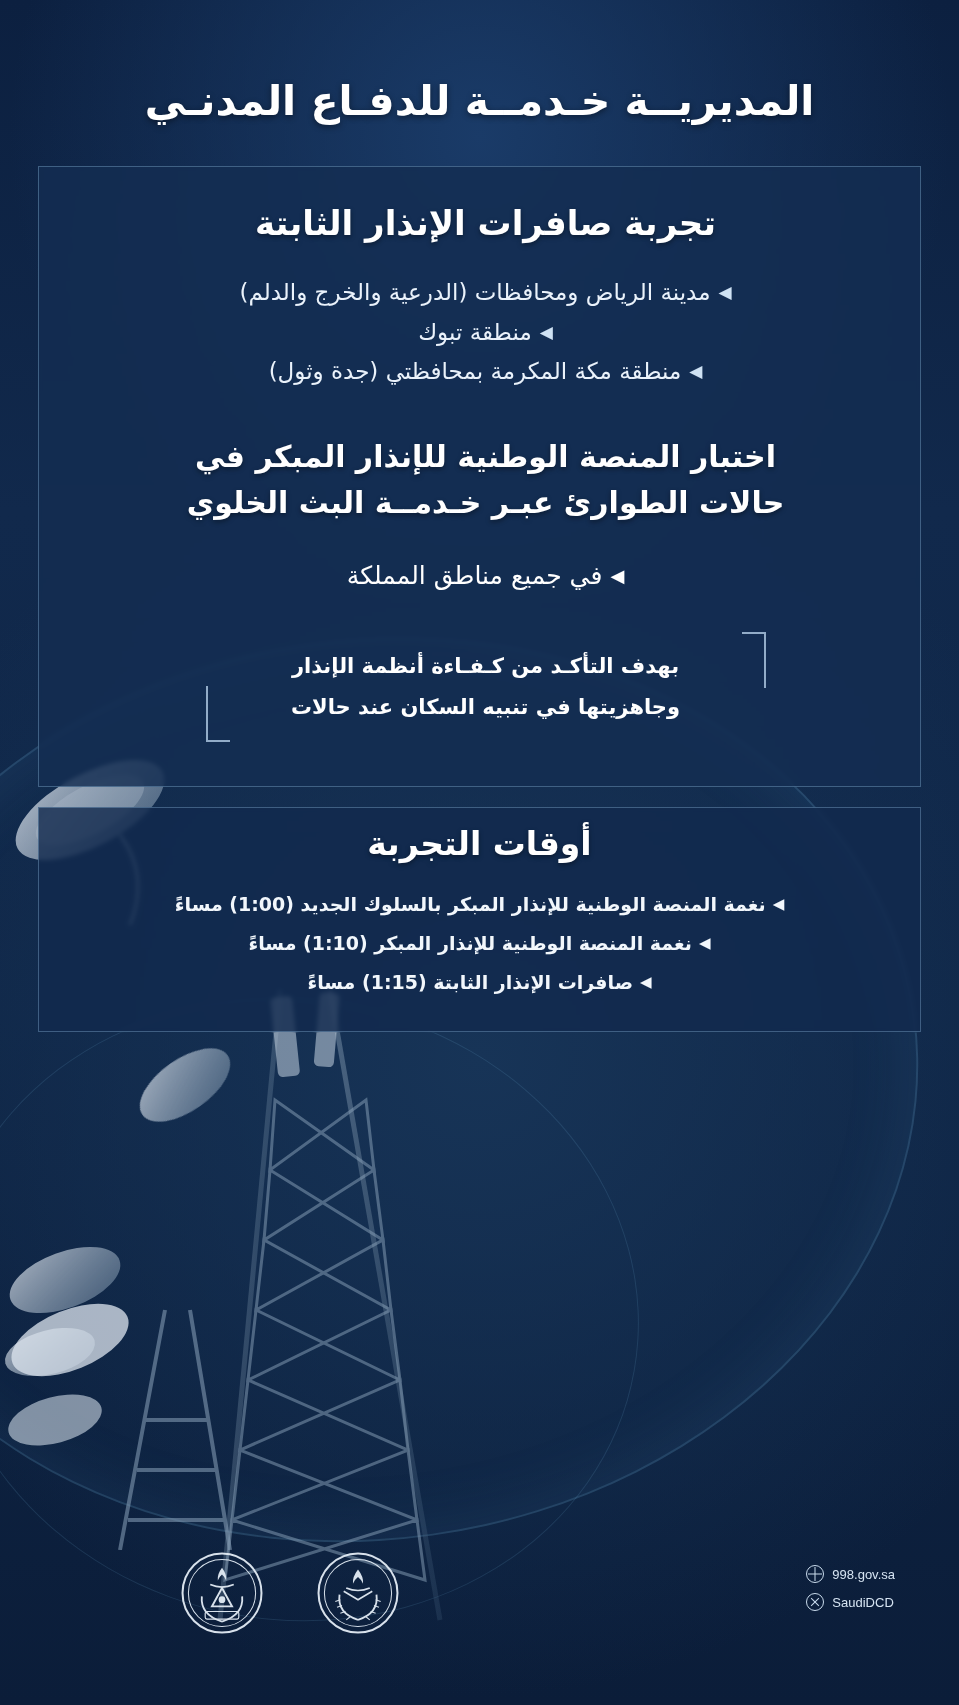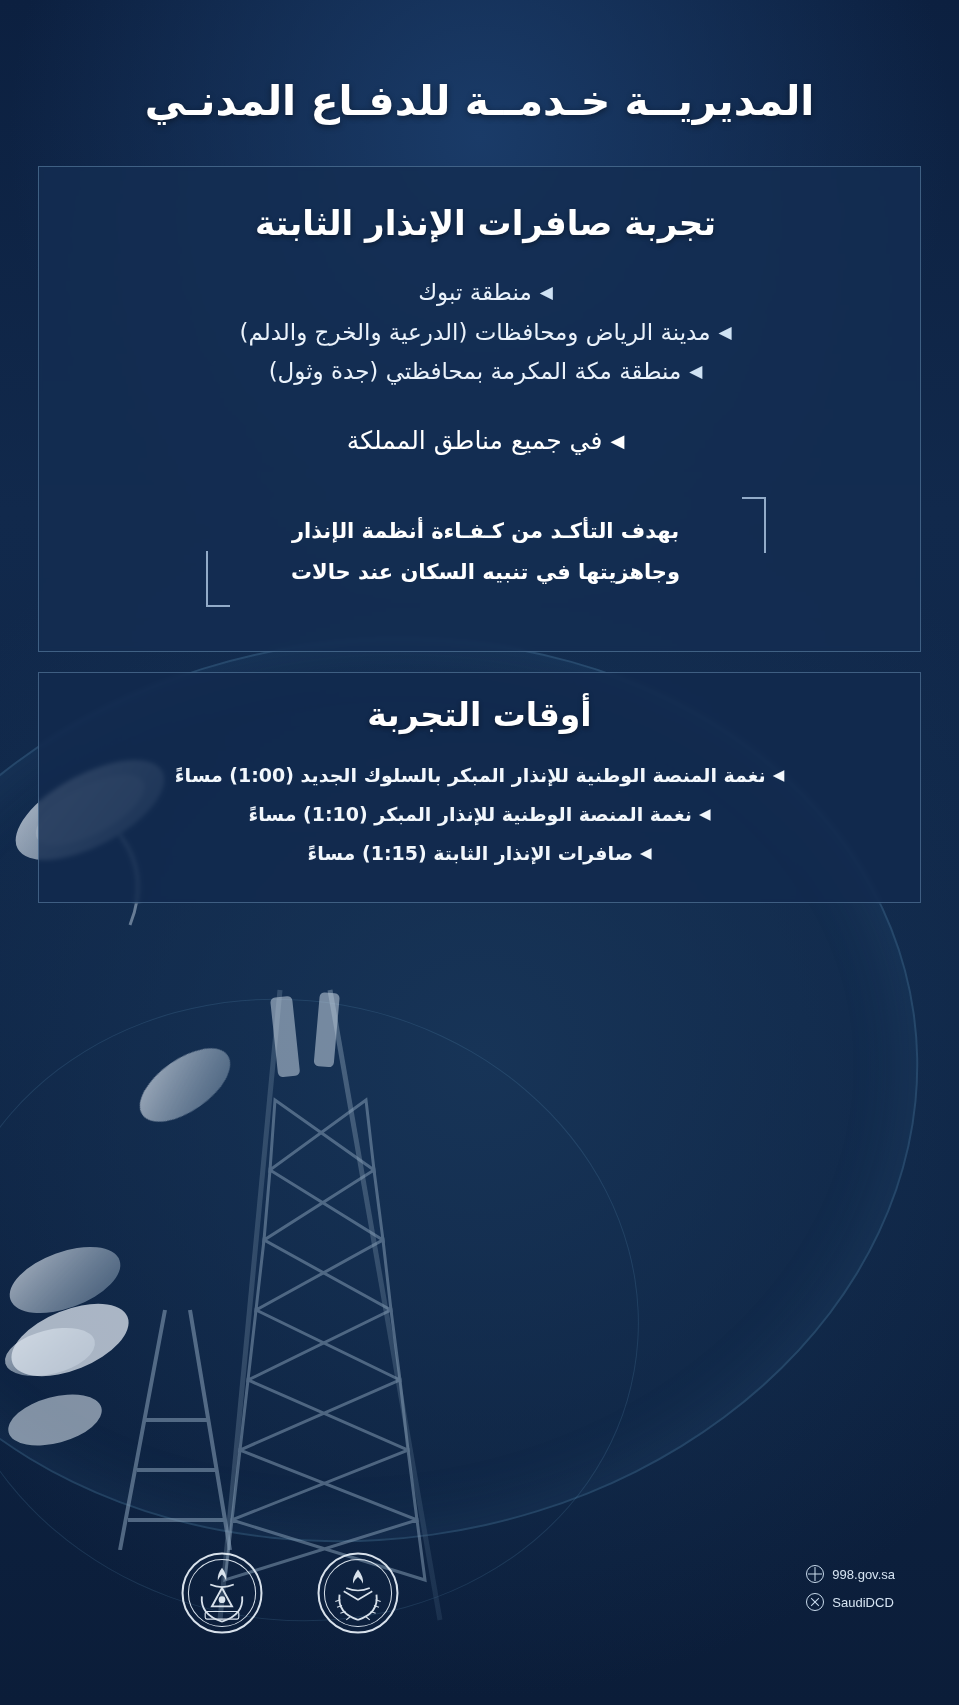--- a/index.html
+++ b/index.html
@@ -72,21 +72,21 @@
     background: rgba(19, 45, 82, 0.82);
     border: 1px solid rgba(150, 195, 230, 0.35);
     backdrop-filter: blur(2px);
   }
   .panel-main {
     margin-top: 36px;
     padding: 34px 34px 44px 46px;
   }
   .panel-times {
     margin-top: 20px;
-    padding: 22px 34px 30px 34px;
+    padding: 16px 34px 30px 34px;
     background: rgba(17, 41, 77, 0.80);
   }
 
   .sec-title {
     text-align: center;
     font-size: 34px;
     font-weight: 700;
     line-height: 1.35;
     margin-bottom: 26px;
     text-shadow: 0 2px 5px rgba(0,0,0,0.4);
@@ -323,30 +323,34 @@
       <span>المديريــة خـدمــة للدفـاع المدنـي</span>
     </h1>
   </div>
 
   <div class="panel panel-main">
 
     <div class="sec-title">تجربة صافرات الإنذار الثابتة</div>
 
     <ul class="bullets">
       <li>
+        <span class="arrow">◀</span><span>مدينة الرياض ومحافظات (الدرعية والخرج والدلم)</span>
+      </li>
+      <li>
         <span class="arrow">◀</span><span>منطقة تبوك</span>
       </li>
       <li>
-        <span class="arrow">◀</span><span>مدينة الرياض ومحافظات (الدرعية والخرج والدلم)</span>
-      </li>
-      <li>
         <span class="arrow">◀</span><span>منطقة مكة المكرمة بمحافظتي (جدة وثول)</span>
       </li>
     </ul>
 
+    <div class="sec-sub">
+      <span>اختبار المنصة الوطنية للإنذار المبكر في</span><br>
+      <span>حالات الطوارئ عبـر خـدمــة البث الخلوي</span>
+    </div>
 
     <div class="kingdom-line">
       <span class="arrow">◀</span><span>في جميع مناطق المملكة</span>
     </div>
 
     <div class="note-wrap">
       <p>
         <span>بهدف التأكـد من كـفـاءة أنظمة الإنذار</span><br>
         <span>وجاهزيتها في تنبيه السكان عند حالات</span><br>
       </p>

